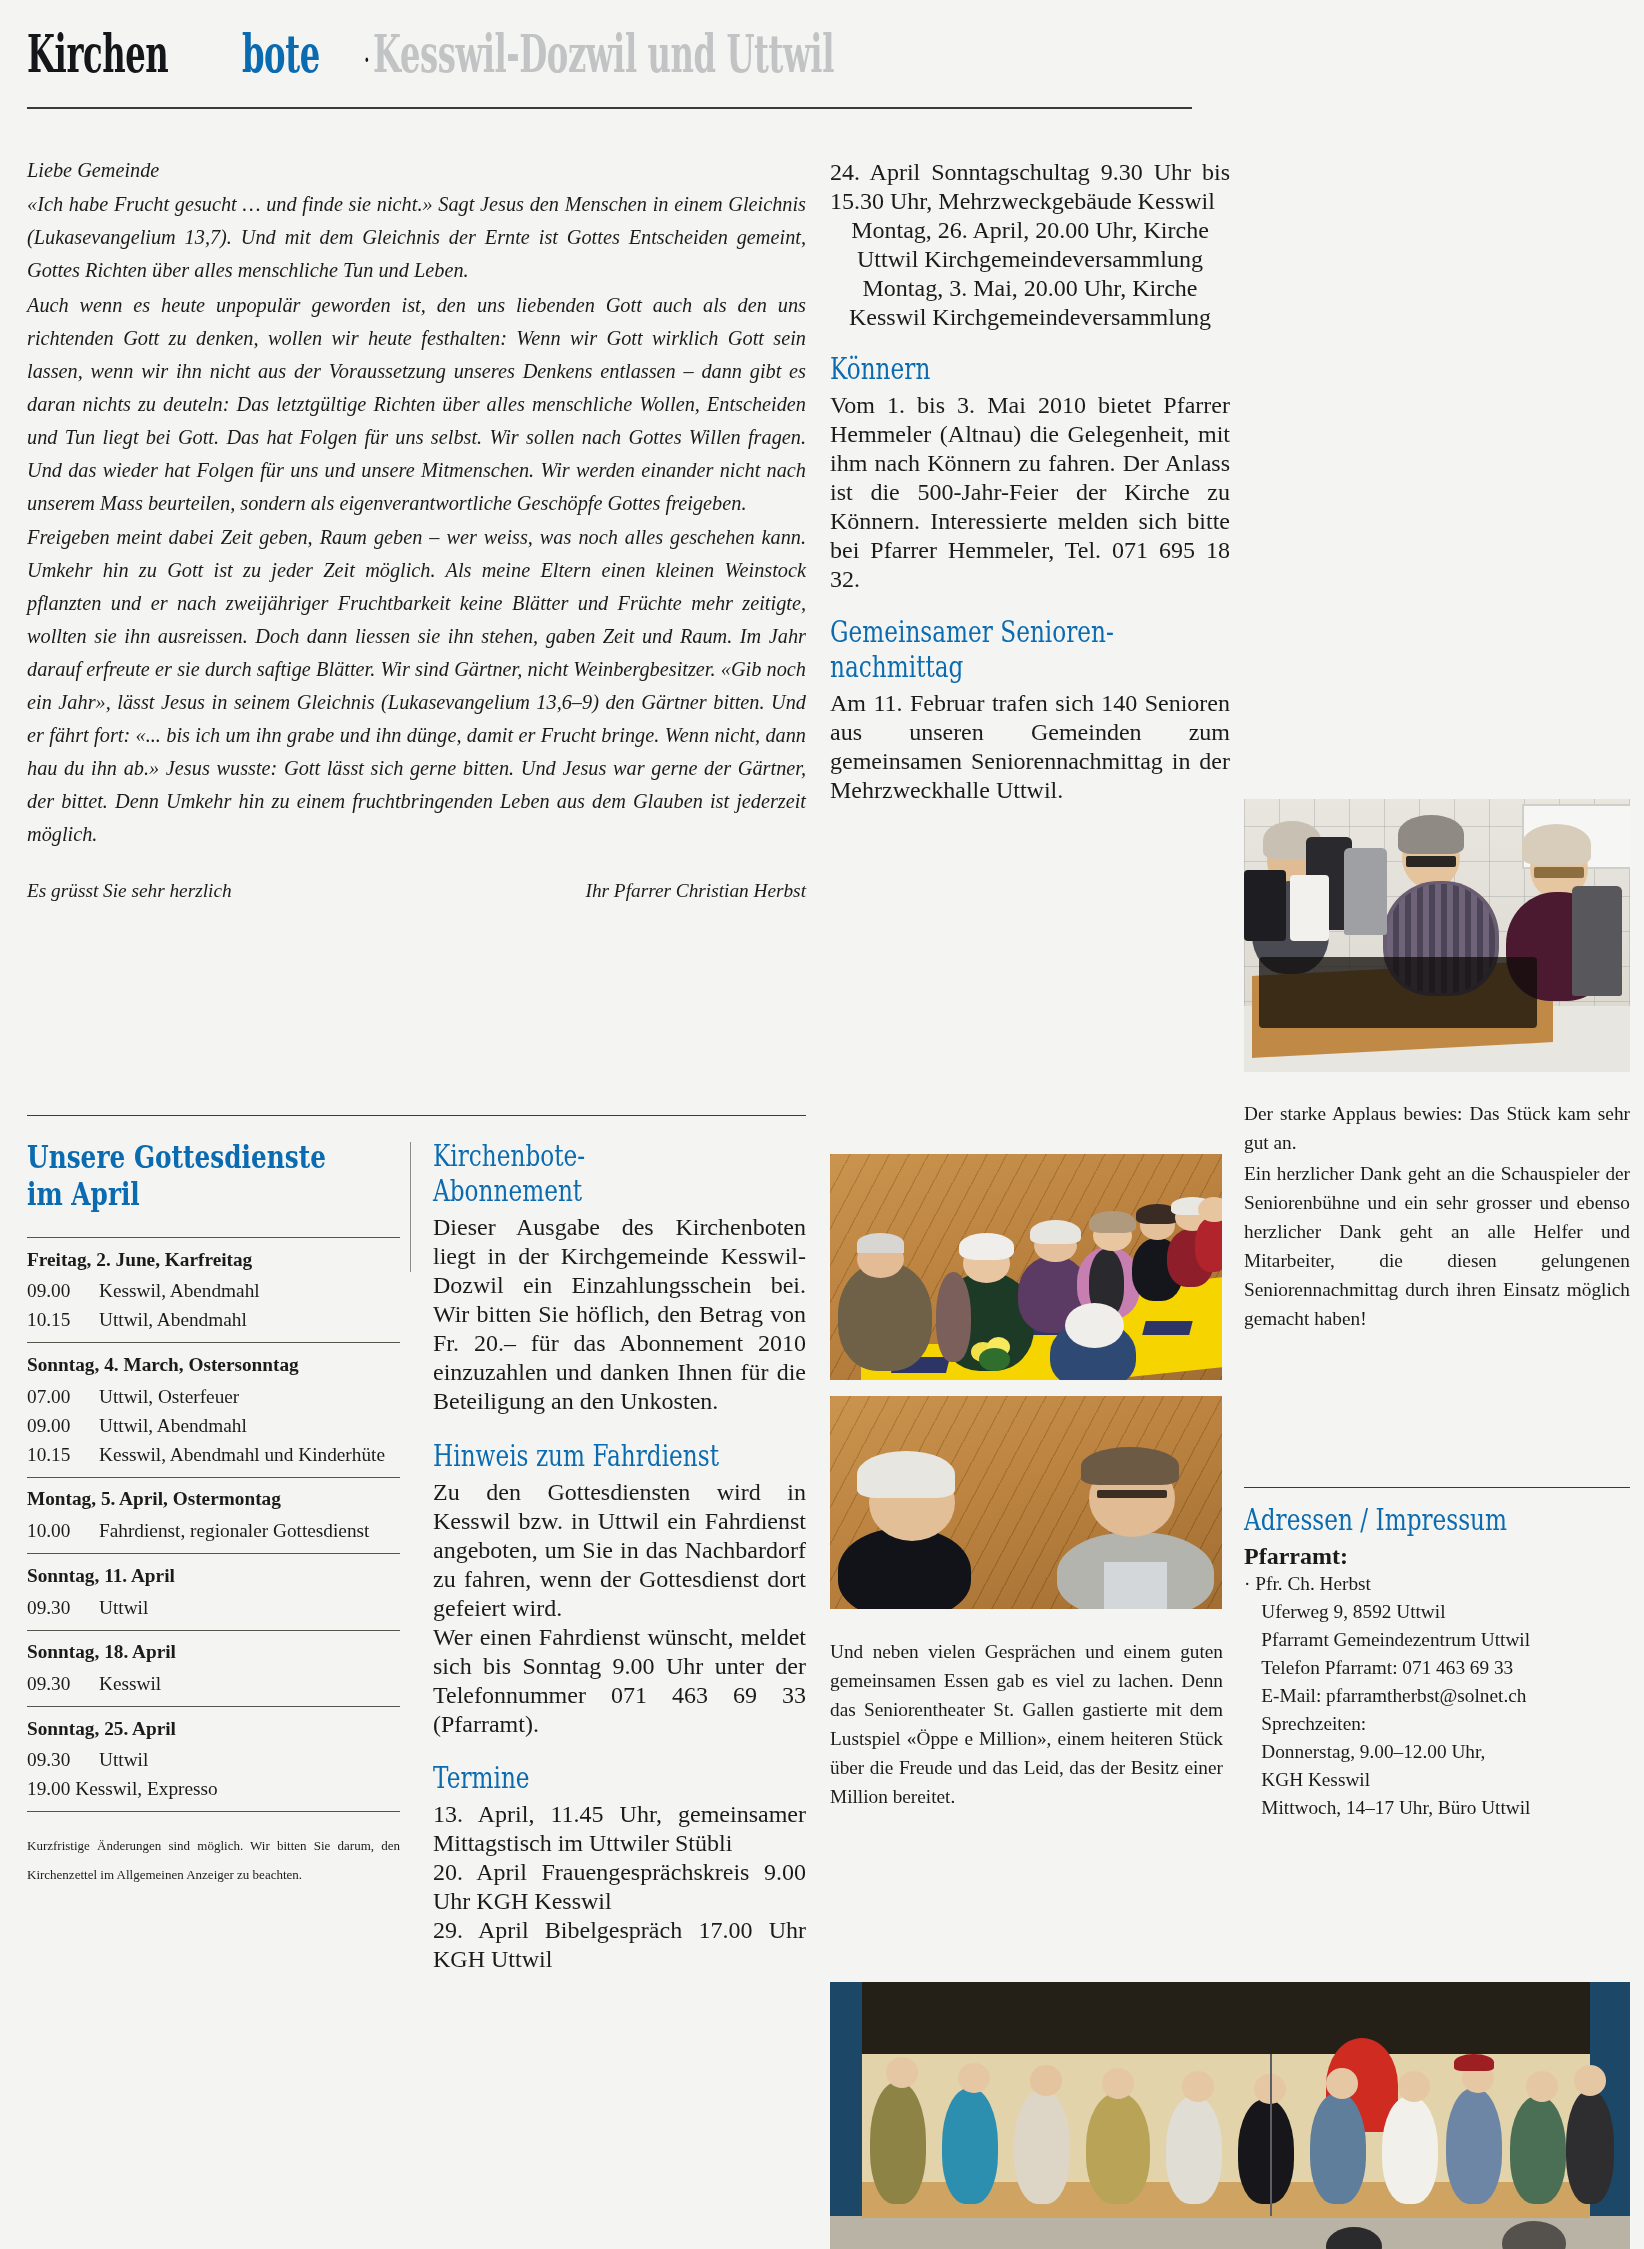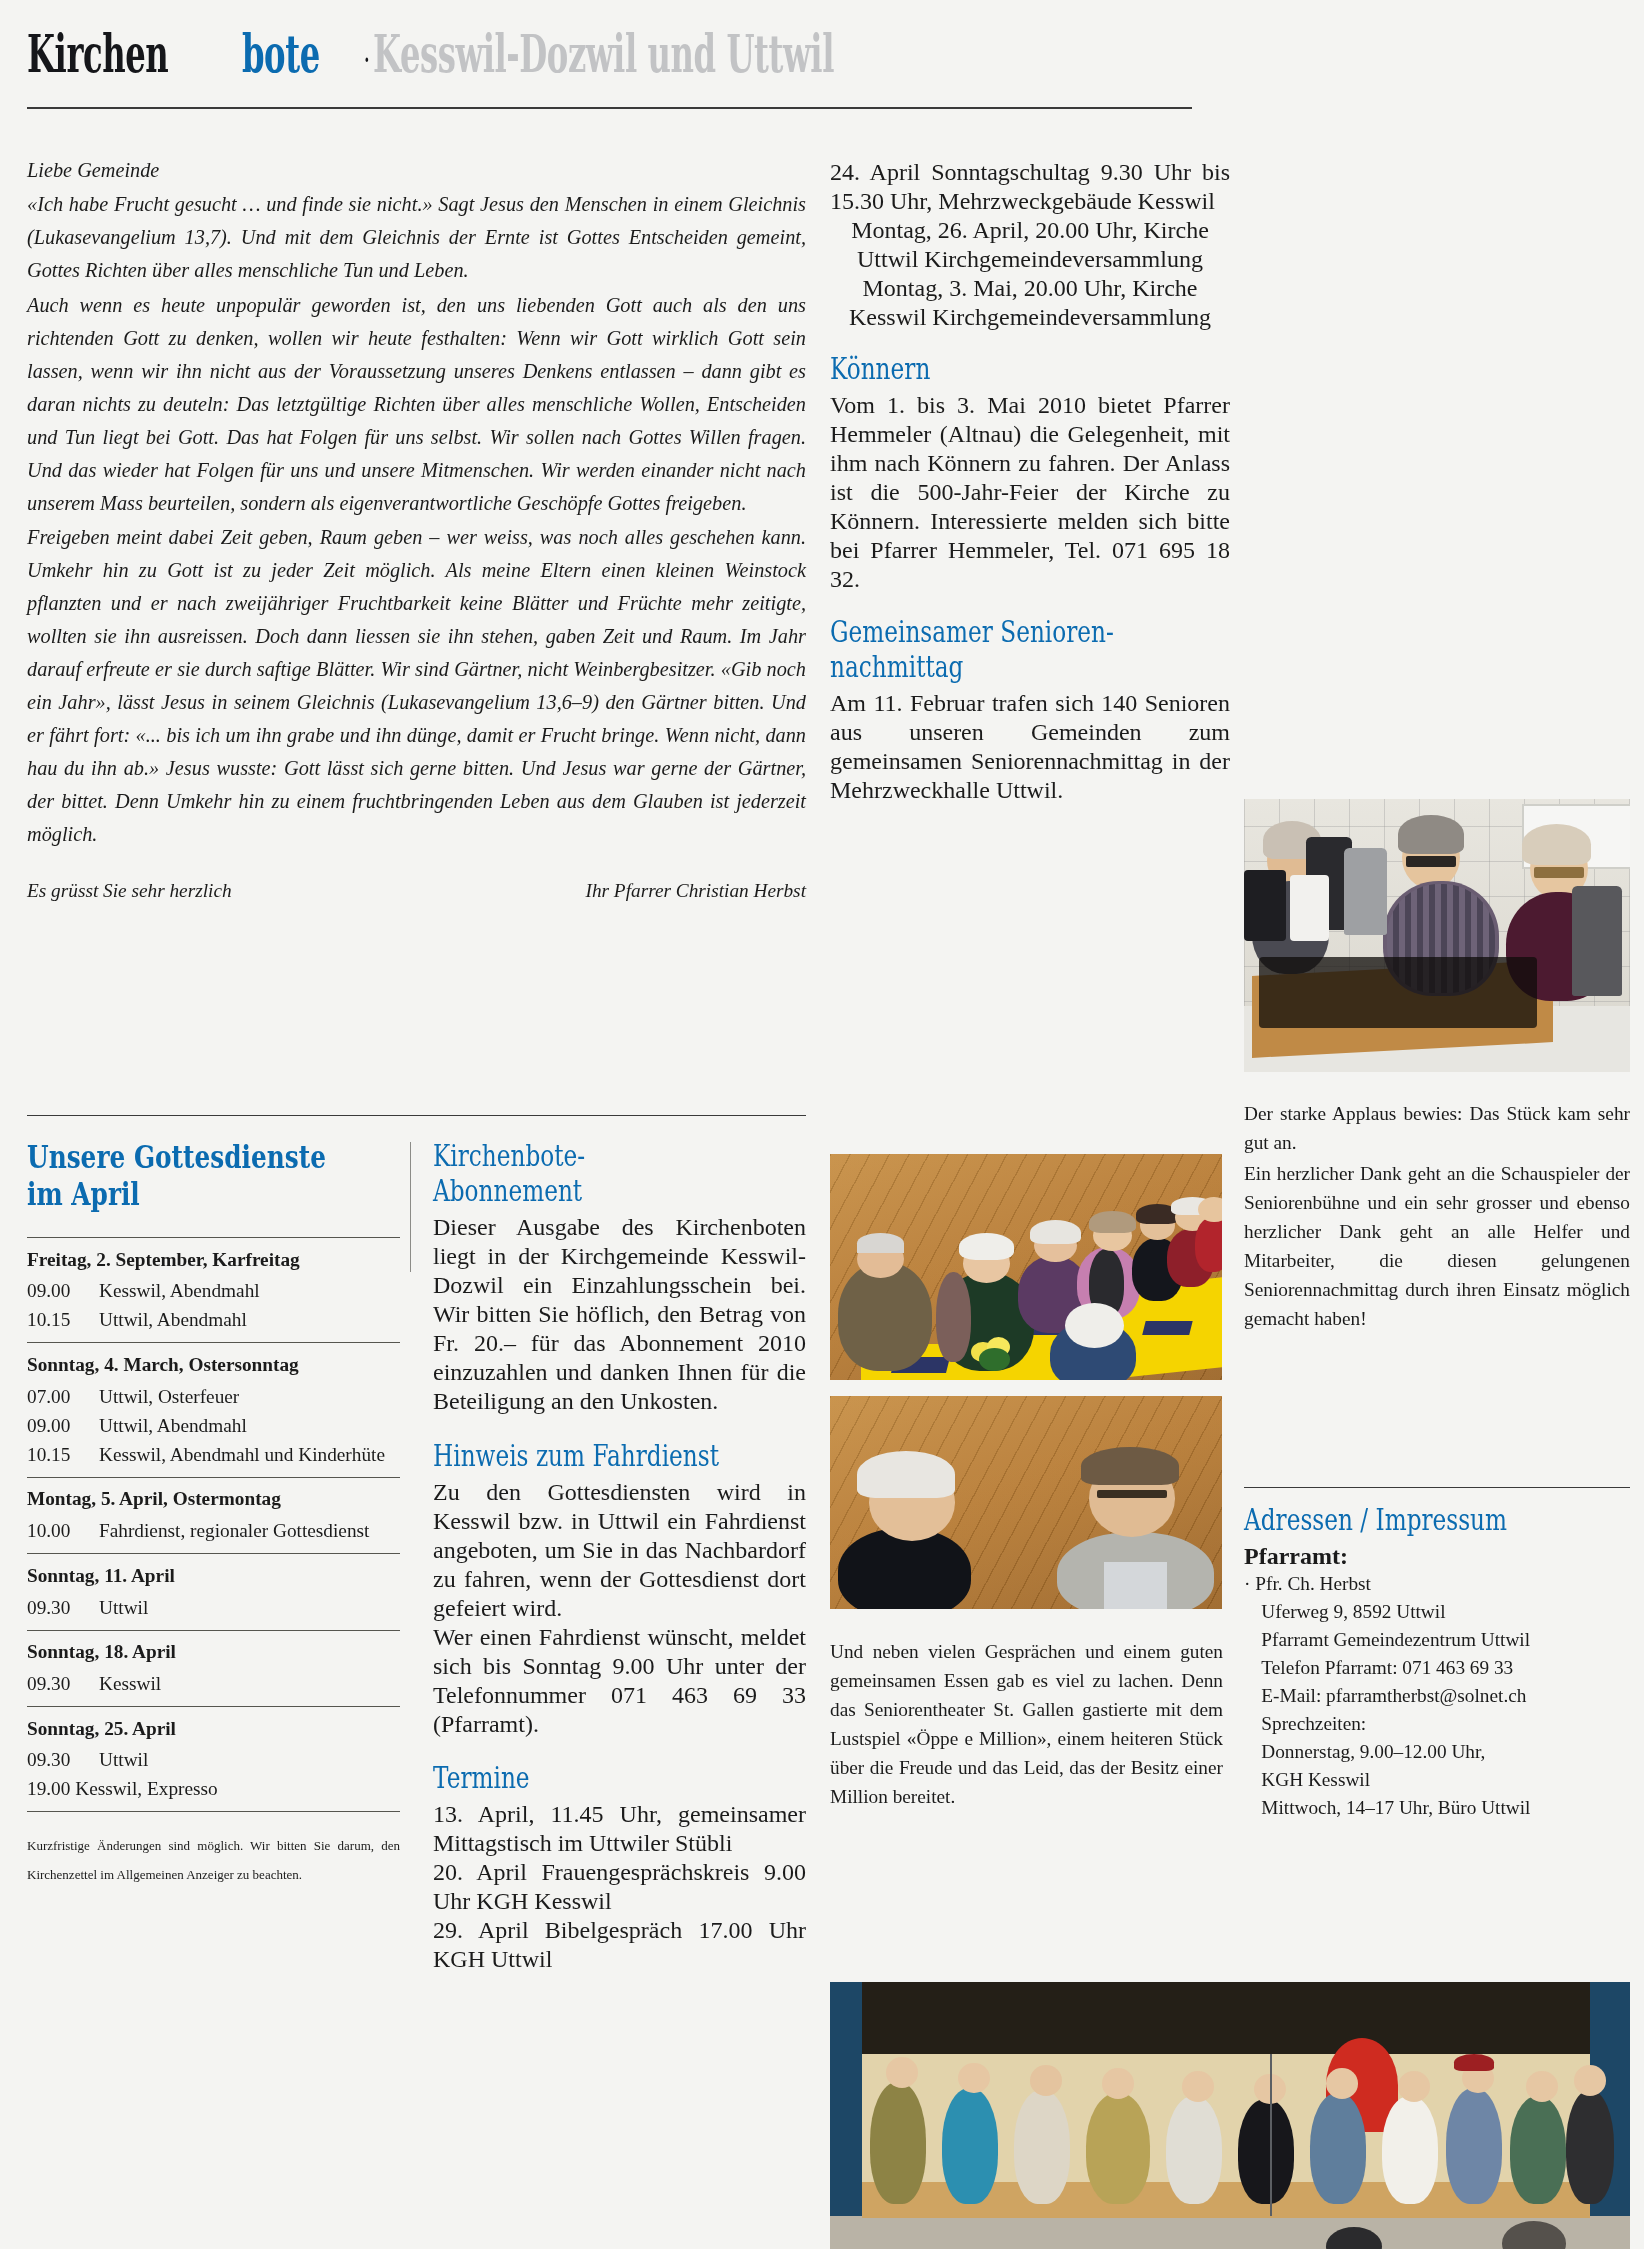--- a/index.html
+++ b/index.html
@@ -154,21 +154,21 @@
 
   <div class="sub1">
     <div class="h-blue bold">Unsere Gottesdienste
 im April</div>
 
     <div style="height:20px;"></div>
     <hr class="hr" style="margin-top:0;">
 
     <div id="services-list">
         <div class="svc-group">
-          <div class="svc-date">Freitag, 2. September, Karfreitag</div>
+          <div class="svc-date">Freitag, 2. June, Karfreitag</div>
           <div class="svc-row">
             <div class="svc-time">09.00</div>
             <div class="svc-what">Kesswil, Abendmahl</div>
           </div>
           <div class="svc-row">
             <div class="svc-time">10.15</div>
             <div class="svc-what">Uttwil, Abendmahl</div>
           </div>
         </div>
         <hr class="hr">

